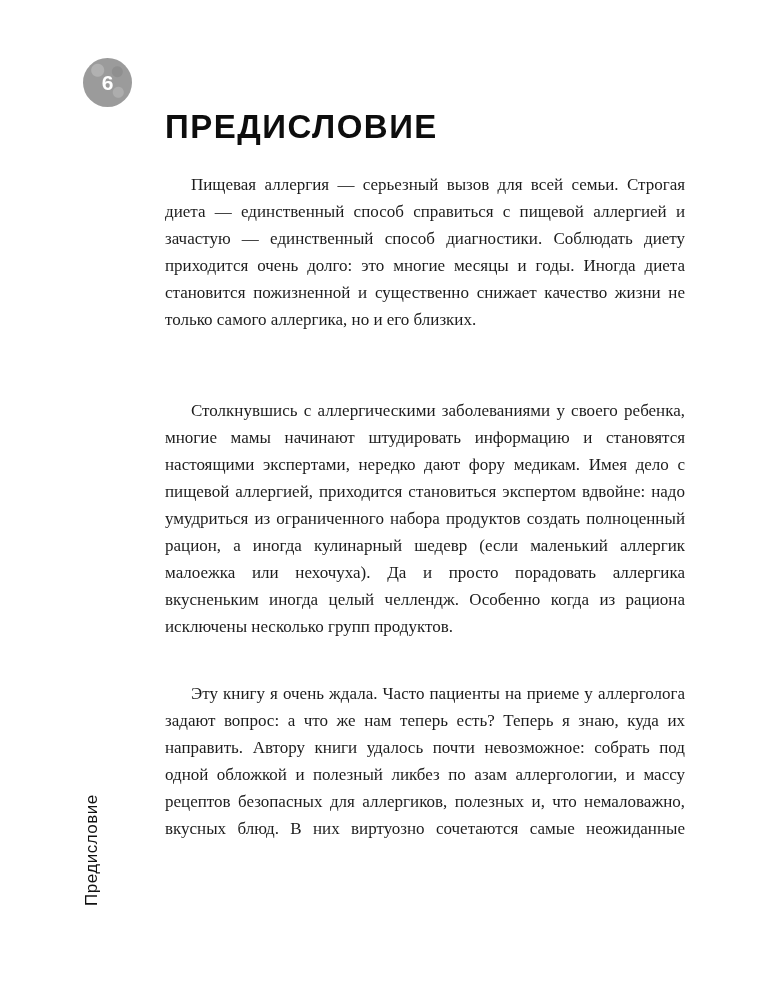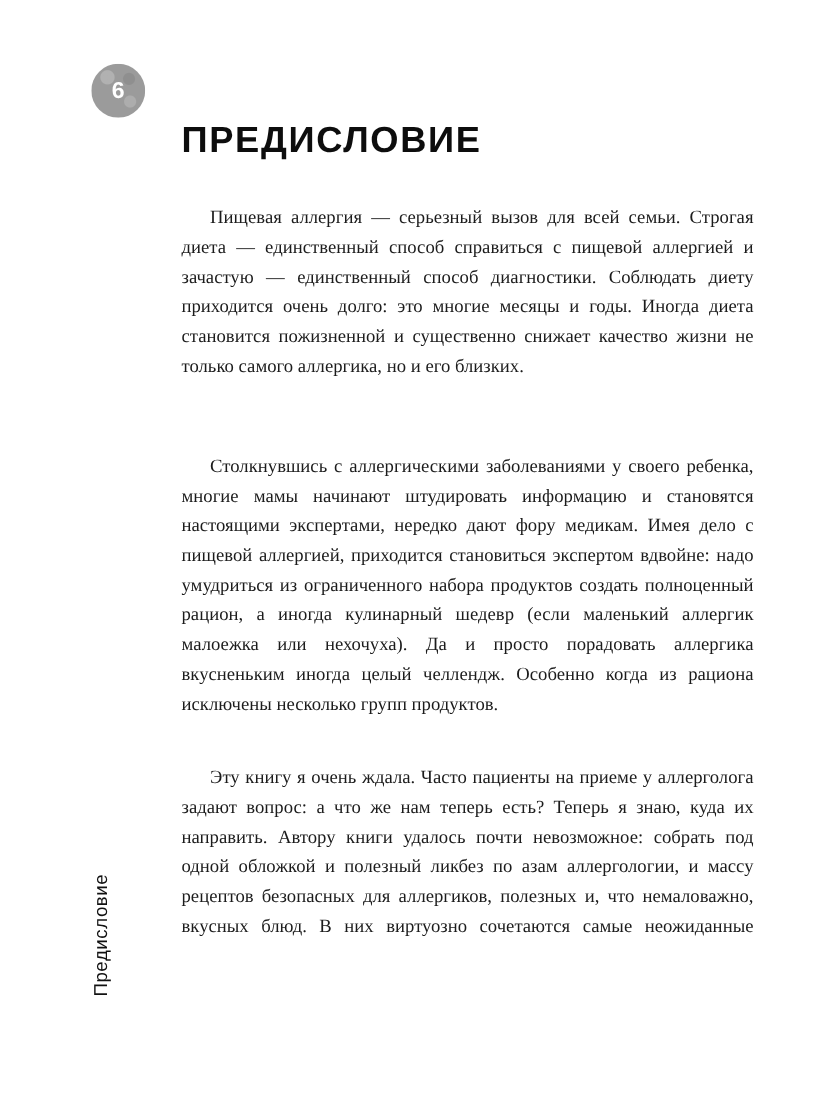--- a/index.html
+++ b/index.html
@@ -51,21 +51,21 @@
     font-size: 33px;
     font-weight: 700;
     letter-spacing: 1.5px;
     color: #0d0d0d;
   }
 
   
   .body {
     position: absolute;
     left: 165px;
-    top: 184px;
+    top: 171px;
     width: 520px;
     font-size: 17px;
     line-height: 27px;
     text-align: justify;
     hyphens: auto;
     -webkit-hyphens: auto;
   }
   .body p {
     margin: 0 0 64px 0;
     text-indent: 26px;

